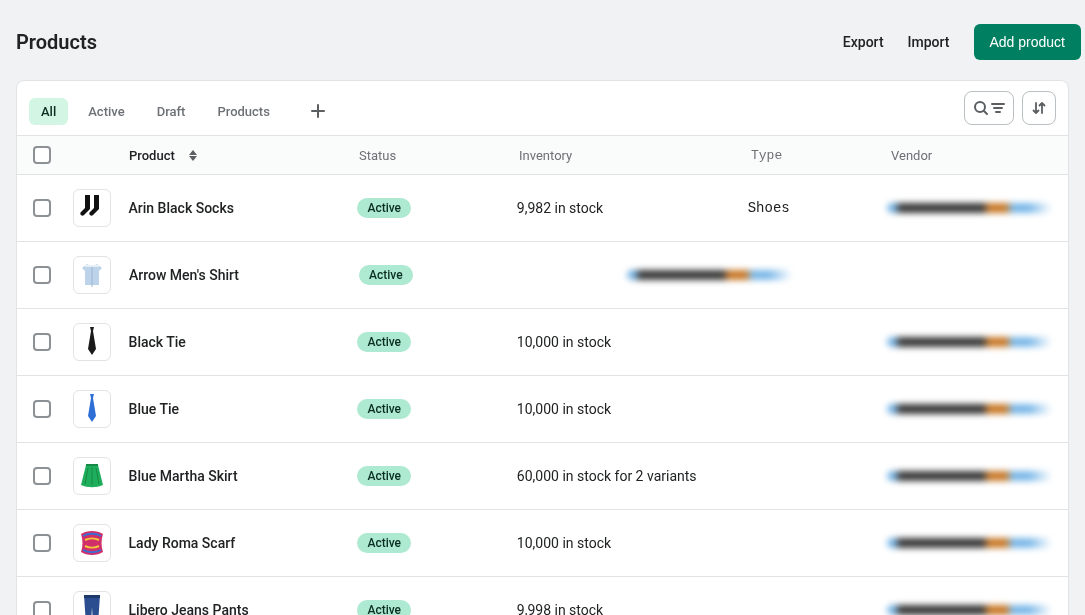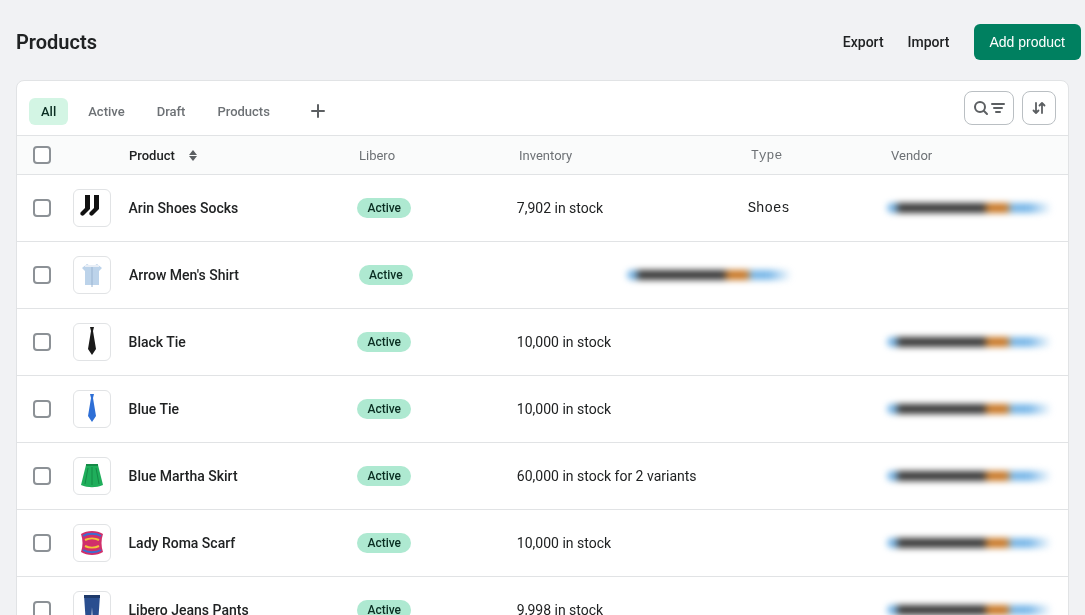--- a/index.html
+++ b/index.html
@@ -221,44 +221,44 @@
       <span>Product</span>
       <span class="sort-arrows">
         <svg width="8" height="5" viewBox="0 0 8 5">
             <path d="M4 0L8 5H0z" fill="#5c5f62"></path>
           </svg>
         <svg width="8" height="5" viewBox="0 0 8 5" style="margin-top:1px">
             <path d="M4 5L0 0h8z" fill="#5c5f62"></path>
           </svg>
       </span>
     </div>
-    <div class="col-status">Libero</div>
+    <div class="col-status">Status</div>
     <div class="col-inventory">Inventory</div>
     <div class="col-type">Type</div>
     <div class="col-vendor">Vendor</div>
   </div>
 
   <div id="rows">
       <div class="row">
         <div class="col-check">
           <div class="checkbox"></div>
         </div>
         <div class="col-thumb">
           <div class="thumb">
             <svg width="30" height="30" viewBox="0 0 30 30">
               <path d="M8 2h5v14l-6 6c-2 2-5-1-3-3l4-4V2z" fill="#111"></path>
               <path d="M17 2h5v14l-6 6c-2 2-5-1-3-3l4-4V2z" fill="#111"></path>
             </svg>
           </div>
         </div>
         <div class="col-product">
-          <span class="product-name">Arin Shoes Socks</span>
-        </div>
-        <div class="col-status"><span class="badge">Active</span></div>
-        <div class="col-inventory">7,902 in stock</div>
+          <span class="product-name">Arin Black Socks</span>
+        </div>
+        <div class="col-status"><span class="badge">Active</span></div>
+        <div class="col-inventory">9,982 in stock</div>
         <div class="col-type">Shoes</div>
         <div class="col-vendor">
           <div class="vendor-blur"></div>
         </div>
       </div>
       <div class="row">
         <div class="col-check">
           <div class="checkbox"></div>
         </div>
         <div class="col-thumb">

